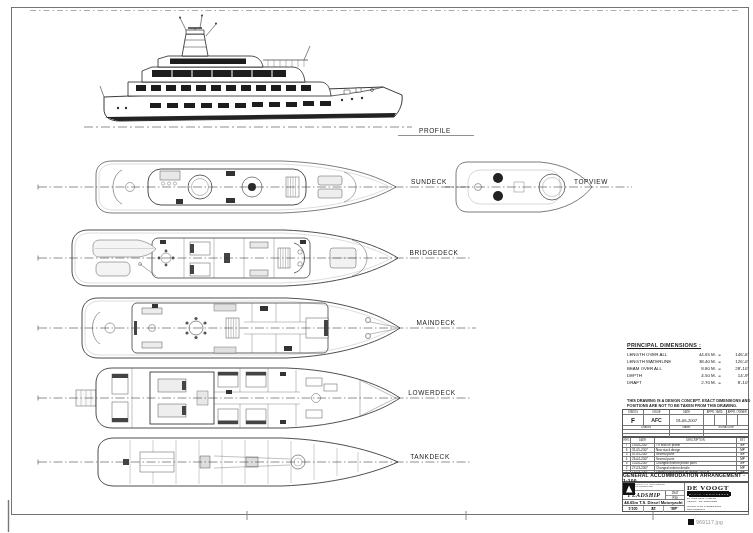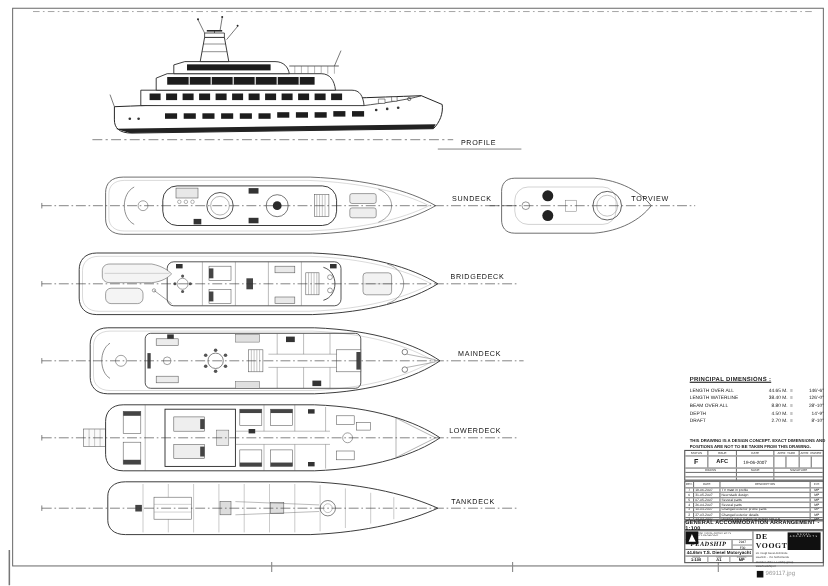--- a/index.html
+++ b/index.html
@@ -48,21 +48,21 @@
   .subject{height:7px;display:flex;align-items:center;justify-content:center;
      font-size:4.1px;font-weight:bold;border-bottom:0.5px solid #777;color:#111;white-space:nowrap;}
   .botrow{flex:1;display:flex;}
   .botrow .cell{flex:1;border-left:0.5px solid #999;display:flex;flex-direction:column;
      align-items:center;justify-content:center;box-sizing:border-box;}
   .botrow .cell:first-child{border-left:none;}
   .botrow .lab{font-size:2.3px;color:#666;line-height:2.5px;}
   .botrow .val{font-size:3.6px;font-weight:bold;line-height:3.8px;}
   .tb-right{flex:1;display:flex;flex-direction:column;padding:1px 2px;}
   .dv-top{display:flex;align-items:flex-start;gap:2px;}
-  .dv-stack{display:flex;flex-direction:row;}
+  .dv-stack{display:flex;flex-direction:column;text-decoration:underline;}
   .dv-name{font-family:"Liberation Serif",serif;font-weight:bold;font-size:7px;
      letter-spacing:.6px;color:#101010;line-height:8px;}
   .dv-bar{background:#101010;color:#fff;font-size:2.2px;letter-spacing:1.2px;
      text-align:center;padding:0.5px 2px;line-height:2.6px;}
   .dv-addr{margin-top:1.5px;font-size:2.5px;color:#333;line-height:3px;}
   .dv-addr .gap{height:2px;}
   .wm{position:absolute;left:688px;top:519px;display:flex;align-items:center;gap:2px;}
   .wm-sq{width:6px;height:6px;background:#111;}
   .wm-txt{font-size:5.5px;color:#9a9a9a;}
 </style>

